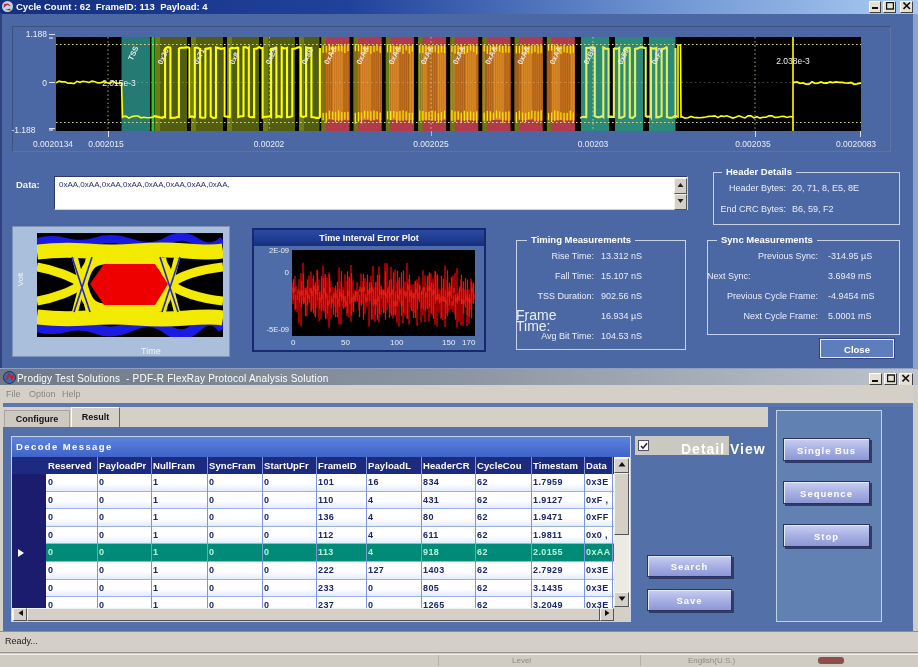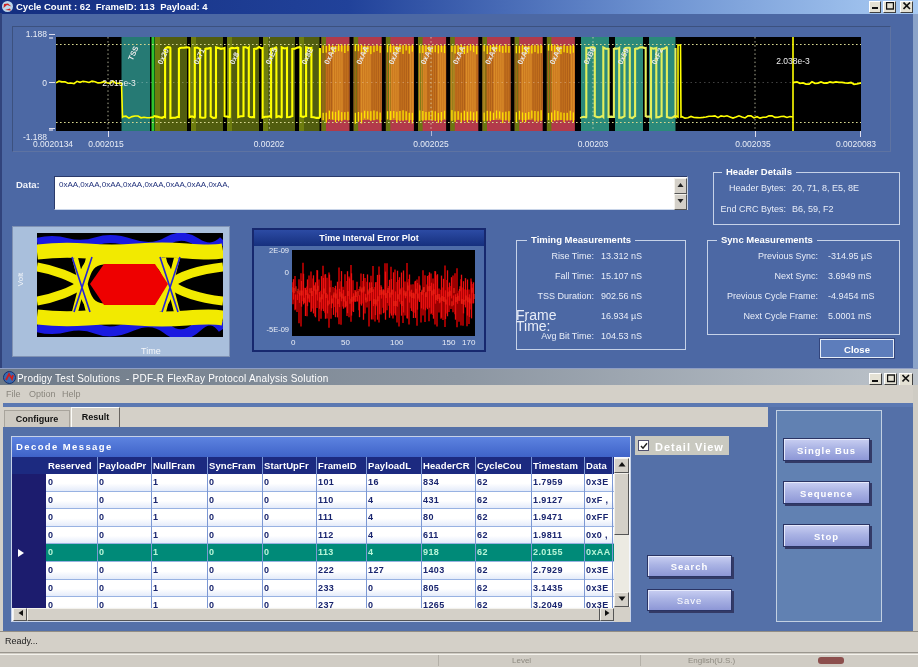--- a/index.html
+++ b/index.html
@@ -349,21 +349,21 @@
 <text transform="translate(433.5,28.0) rotate(-65)" fill="#e8e8e8" font-size="7.5" font-family="Liberation Sans" font-weight="bold">0xAA</text>
 <text transform="translate(465.7,28.0) rotate(-65)" fill="#e8e8e8" font-size="7.5" font-family="Liberation Sans" font-weight="bold">0xAA</text>
 <text transform="translate(497.9,28.0) rotate(-65)" fill="#e8e8e8" font-size="7.5" font-family="Liberation Sans" font-weight="bold">0xAA</text>
 <text transform="translate(532.0,28.0) rotate(-65)" fill="#e8e8e8" font-size="7.5" font-family="Liberation Sans" font-weight="bold">0xB6</text>
 <text transform="translate(566.0,28.0) rotate(-65)" fill="#e8e8e8" font-size="7.5" font-family="Liberation Sans" font-weight="bold">0x59</text>
 <text transform="translate(600.0,28.0) rotate(-65)" fill="#e8e8e8" font-size="7.5" font-family="Liberation Sans" font-weight="bold">0xF2</text>
 </svg>
 
 <div class="abs" style="left:0;top:29px;width:47px;text-align:right;color:#e9edf6;font-size:8.5px">1.188</div>
 <div class="abs" style="left:0;top:77.5px;width:47px;text-align:right;color:#e9edf6;font-size:8.5px">0</div>
-<div class="abs" style="left:0;top:132px;width:47px;text-align:right;color:#e9edf6;font-size:8.5px">-1.188</div>
+<div class="abs" style="left:0;top:125px;width:47px;text-align:center;color:#e9edf6;font-size:8.5px">-1.188</div>
 <div class="abs" style="left:49px;top:33.5px;width:6px;height:1px;background:#dde"></div>
 <div class="abs" style="left:49px;top:82px;width:6px;height:1px;background:#dde"></div>
 <div class="abs" style="left:49px;top:128px;width:6px;height:1px;background:#dde"></div>
 <div class="abs" style="left:49px;top:37px;width:4px;height:2px;background:#dde;opacity:.6"></div>
 <div class="abs" style="left:49px;top:129px;width:4px;height:2px;background:#dde;opacity:.6"></div>
 
 <div class="abs" style="left:107.5px;top:131px;width:1px;height:6px;background:#dde"></div>
 <div class="abs" style="left:431px;top:131px;width:1px;height:5px;background:#dde;opacity:.7"></div>
 <div class="abs" style="left:755px;top:131px;width:1px;height:6px;background:#dde"></div>
 <div class="abs" style="left:860px;top:131px;width:1px;height:6px;background:#dde"></div>
@@ -712,21 +712,21 @@
 <div style="position:absolute;left:713px;top:172px;width:185px;height:51px;border:1px solid #c6d2e8"></div>
 <div style="position:absolute;left:722px;top:166px;background:#4c68a4;padding:0 4px;color:#fff;font-weight:bold;font-size:9.5px;line-height:12px">Header Details</div>
 <div style="position:absolute;left:713px;top:183px;width:73px;text-align:right;color:#e8edf8;font-size:9px;line-height:11px">Header Bytes:</div>
 <div style="position:absolute;left:792px;top:183px;color:#e8edf8;font-size:9px;line-height:11px">20, 71, 8, E5, 8E</div>
 <div style="position:absolute;left:713px;top:204px;width:73px;text-align:right;color:#e8edf8;font-size:9px;line-height:11px">End CRC Bytes:</div>
 <div style="position:absolute;left:792px;top:204px;color:#e8edf8;font-size:9px;line-height:11px">B6, 59, F2</div>
 <div style="position:absolute;left:707px;top:240px;width:191px;height:93px;border:1px solid #c6d2e8"></div>
 <div style="position:absolute;left:717px;top:234px;background:#4c68a4;padding:0 4px;color:#fff;font-weight:bold;font-size:9.5px;line-height:12px">Sync Measurements</div>
 <div style="position:absolute;left:707px;top:251px;width:111px;text-align:right;color:#e8edf8;font-size:9px;line-height:11px">Previous Sync:</div>
 <div style="position:absolute;left:828px;top:251px;color:#e8edf8;font-size:9px;line-height:11px">-314.95 µS</div>
-<div style="position:absolute;left:707px;top:271px;width:111px;text-align:right;color:#e8edf8;font-size:9px;line-height:11px">Next Sync:</div>
+<div style="position:absolute;left:707px;top:271px;width:111px;color:#e8edf8;font-size:9px;line-height:11px">Next Sync:</div>
 <div style="position:absolute;left:828px;top:271px;color:#e8edf8;font-size:9px;line-height:11px">3.6949 mS</div>
 <div style="position:absolute;left:707px;top:291px;width:111px;text-align:right;color:#e8edf8;font-size:9px;line-height:11px">Previous Cycle Frame:</div>
 <div style="position:absolute;left:828px;top:291px;color:#e8edf8;font-size:9px;line-height:11px">-4.9454 mS</div>
 <div style="position:absolute;left:707px;top:311px;width:111px;text-align:right;color:#e8edf8;font-size:9px;line-height:11px">Next Cycle Frame:</div>
 <div style="position:absolute;left:828px;top:311px;color:#e8edf8;font-size:9px;line-height:11px">5.0001 mS</div>
 
 <div class="abs" style="left:820px;top:339px;width:74px;height:19px;background:#5d7dbb;border:1px solid #e6eef8;outline:1px solid #33457c;color:#fff;font-weight:bold;font-size:9.5px;text-align:center;line-height:19px;box-sizing:border-box">Close</div>
 
 <div class="abs" style="left:0;top:369px;width:918px;height:284px;background:#5470a8"></div>
 
@@ -800,21 +800,21 @@
 <div style="position:absolute;left:423px;top:491.6px;width:51px;height:17.6px;line-height:17.6px;color:#18246e;font-weight:bold;font-size:9px;letter-spacing:0.4px;overflow:hidden;white-space:nowrap">431</div>
 <div style="position:absolute;left:477px;top:491.6px;width:53px;height:17.6px;line-height:17.6px;color:#18246e;font-weight:bold;font-size:9px;letter-spacing:0.4px;overflow:hidden;white-space:nowrap">62</div>
 <div style="position:absolute;left:533px;top:491.6px;width:50px;height:17.6px;line-height:17.6px;color:#18246e;font-weight:bold;font-size:9px;letter-spacing:0.4px;overflow:hidden;white-space:nowrap">1.9127</div>
 <div style="position:absolute;left:586px;top:491.6px;width:25px;height:17.6px;line-height:17.6px;color:#18246e;font-weight:bold;font-size:9px;letter-spacing:0.4px;overflow:hidden;white-space:nowrap">0xF ,</div>
 <div style="position:absolute;left:45.7px;top:509.2px;width:568.3px;height:17.6px;background:linear-gradient(180deg,#ffffff 55%,#e4ebfa 100%);border-bottom:1px solid #98b2e2;box-sizing:border-box"></div>
 <div style="position:absolute;left:48px;top:509.2px;width:48px;height:17.6px;line-height:17.6px;color:#18246e;font-weight:bold;font-size:9px;letter-spacing:0.4px;overflow:hidden;white-space:nowrap">0</div>
 <div style="position:absolute;left:99px;top:509.2px;width:51px;height:17.6px;line-height:17.6px;color:#18246e;font-weight:bold;font-size:9px;letter-spacing:0.4px;overflow:hidden;white-space:nowrap">0</div>
 <div style="position:absolute;left:153px;top:509.2px;width:53px;height:17.6px;line-height:17.6px;color:#18246e;font-weight:bold;font-size:9px;letter-spacing:0.4px;overflow:hidden;white-space:nowrap">1</div>
 <div style="position:absolute;left:209px;top:509.2px;width:52px;height:17.6px;line-height:17.6px;color:#18246e;font-weight:bold;font-size:9px;letter-spacing:0.4px;overflow:hidden;white-space:nowrap">0</div>
 <div style="position:absolute;left:264px;top:509.2px;width:51px;height:17.6px;line-height:17.6px;color:#18246e;font-weight:bold;font-size:9px;letter-spacing:0.4px;overflow:hidden;white-space:nowrap">0</div>
-<div style="position:absolute;left:318px;top:509.2px;width:47px;height:17.6px;line-height:17.6px;color:#18246e;font-weight:bold;font-size:9px;letter-spacing:0.4px;overflow:hidden;white-space:nowrap">111</div>
+<div style="position:absolute;left:318px;top:509.2px;width:47px;height:17.6px;line-height:17.6px;color:#18246e;font-weight:bold;font-size:9px;letter-spacing:0.4px;overflow:hidden;white-space:nowrap">136</div>
 <div style="position:absolute;left:368px;top:509.2px;width:52px;height:17.6px;line-height:17.6px;color:#18246e;font-weight:bold;font-size:9px;letter-spacing:0.4px;overflow:hidden;white-space:nowrap">4</div>
 <div style="position:absolute;left:423px;top:509.2px;width:51px;height:17.6px;line-height:17.6px;color:#18246e;font-weight:bold;font-size:9px;letter-spacing:0.4px;overflow:hidden;white-space:nowrap">80</div>
 <div style="position:absolute;left:477px;top:509.2px;width:53px;height:17.6px;line-height:17.6px;color:#18246e;font-weight:bold;font-size:9px;letter-spacing:0.4px;overflow:hidden;white-space:nowrap">62</div>
 <div style="position:absolute;left:533px;top:509.2px;width:50px;height:17.6px;line-height:17.6px;color:#18246e;font-weight:bold;font-size:9px;letter-spacing:0.4px;overflow:hidden;white-space:nowrap">1.9471</div>
 <div style="position:absolute;left:586px;top:509.2px;width:25px;height:17.6px;line-height:17.6px;color:#18246e;font-weight:bold;font-size:9px;letter-spacing:0.4px;overflow:hidden;white-space:nowrap">0xFF</div>
 <div style="position:absolute;left:45.7px;top:526.8px;width:568.3px;height:17.6px;background:linear-gradient(180deg,#ffffff 55%,#e4ebfa 100%);border-bottom:1px solid #98b2e2;box-sizing:border-box"></div>
 <div style="position:absolute;left:48px;top:526.8px;width:48px;height:17.6px;line-height:17.6px;color:#18246e;font-weight:bold;font-size:9px;letter-spacing:0.4px;overflow:hidden;white-space:nowrap">0</div>
 <div style="position:absolute;left:99px;top:526.8px;width:51px;height:17.6px;line-height:17.6px;color:#18246e;font-weight:bold;font-size:9px;letter-spacing:0.4px;overflow:hidden;white-space:nowrap">0</div>
 <div style="position:absolute;left:153px;top:526.8px;width:53px;height:17.6px;line-height:17.6px;color:#18246e;font-weight:bold;font-size:9px;letter-spacing:0.4px;overflow:hidden;white-space:nowrap">1</div>
 <div style="position:absolute;left:209px;top:526.8px;width:52px;height:17.6px;line-height:17.6px;color:#18246e;font-weight:bold;font-size:9px;letter-spacing:0.4px;overflow:hidden;white-space:nowrap">0</div>
@@ -901,24 +901,24 @@
 <div style="position:absolute;left:600px;top:608px;width:14px;height:13px;background:#d4d0c8;border-top:1px solid #f4f2ec;border-left:1px solid #f4f2ec;border-right:1px solid #555;border-bottom:1px solid #555;box-sizing:border-box;font-size:7px;line-height:11px;text-align:center;color:#000"><svg width="7" height="8">
       <path d="M1 1 L5.5 4 L1 7 Z" fill="#111"></path>
     </svg></div>
 <div class="abs" style="left:614px;top:607px;width:16px;height:15px;background:#d4d0c8"></div>
 
 <div class="abs" style="left:635px;top:436px;width:94px;height:19px;background:#c9c9c0"></div>
 <div class="abs" style="left:638px;top:440px;width:11px;height:11px;background:#fff;border:1px solid #50506e;box-sizing:border-box"></div>
 <svg class="abs" style="left:639.5px;top:441.5px" width="8" height="8">
     <path d="M1 4 L3 6.2 L7 1.2" stroke="#222" stroke-width="1.5" fill="none"></path>
   </svg>
-<div class="abs" style="left:655px;top:441px;color:#fff;font-weight:bold;font-size:11px;letter-spacing:1px">Detail View</div>
+<div class="abs" style="left:681px;top:441px;color:#fff;font-weight:bold;font-size:14px;letter-spacing:1px">Detail View</div>
 
 <div style="position:absolute;left:647px;top:555px;width:85px;height:22px;background:linear-gradient(180deg,#c9cff2 0%,#aab3e4 45%,#8d97d6 100%);border:1px solid #2a3464;box-shadow:2px 2px 0 #333a66, inset 1px 1px 0 #e6eafc;color:#fff;font-weight:bold;font-size:9.5px;letter-spacing:1px;text-align:center;line-height:22px;box-sizing:border-box">Search</div>
-<div style="position:absolute;left:647px;top:589px;width:85px;height:22px;background:linear-gradient(180deg,#c9cff2 0%,#aab3e4 45%,#8d97d6 100%);border:1px solid #2a3464;box-shadow:2px 2px 0 #333a66, inset 1px 1px 0 #e6eafc;color:#fff;font-weight:normal;font-size:9.5px;letter-spacing:1px;text-align:center;line-height:22px;box-sizing:border-box">Save</div>
+<div style="position:absolute;left:647px;top:589px;width:85px;height:22px;background:linear-gradient(180deg,#c9cff2 0%,#aab3e4 45%,#8d97d6 100%);border:1px solid #2a3464;box-shadow:2px 2px 0 #333a66, inset 1px 1px 0 #e6eafc;color:#fff;font-weight:bold;font-size:9.5px;letter-spacing:1px;text-align:center;line-height:22px;box-sizing:border-box">Save</div>
 
 <div class="abs" style="left:776px;top:410px;width:106px;height:212px;background:#6181b2;border:1px solid #c2d0e2;box-sizing:border-box"></div>
 <div style="position:absolute;left:783px;top:438px;width:87px;height:23px;background:linear-gradient(180deg,#c9cff2 0%,#aab3e4 45%,#8d97d6 100%);border:1px solid #2a3464;box-shadow:2px 2px 0 #333a66, inset 1px 1px 0 #e6eafc;color:#fff;font-weight:bold;font-size:9.5px;letter-spacing:1px;text-align:center;line-height:23px;box-sizing:border-box">Single Bus</div>
 <div style="position:absolute;left:783px;top:481px;width:87px;height:23px;background:linear-gradient(180deg,#c9cff2 0%,#aab3e4 45%,#8d97d6 100%);border:1px solid #2a3464;box-shadow:2px 2px 0 #333a66, inset 1px 1px 0 #e6eafc;color:#fff;font-weight:bold;font-size:9.5px;letter-spacing:1px;text-align:center;line-height:23px;box-sizing:border-box">Sequence</div>
 <div style="position:absolute;left:783px;top:524px;width:87px;height:23px;background:linear-gradient(180deg,#c9cff2 0%,#aab3e4 45%,#8d97d6 100%);border:1px solid #2a3464;box-shadow:2px 2px 0 #333a66, inset 1px 1px 0 #e6eafc;color:#fff;font-weight:bold;font-size:9.5px;letter-spacing:1px;text-align:center;line-height:23px;box-sizing:border-box">Stop</div>
 
 <div class="abs" style="left:0;top:403px;width:3px;height:250px;background:#d4d0c8"></div>
 <div class="abs" style="left:913px;top:385px;width:5px;height:268px;background:#cfccc4"></div>
 
 <div class="abs" style="left:0;top:631px;width:918px;height:21px;background:#d4d0c8;border-top:1px solid #928e86;box-sizing:border-box"></div>

